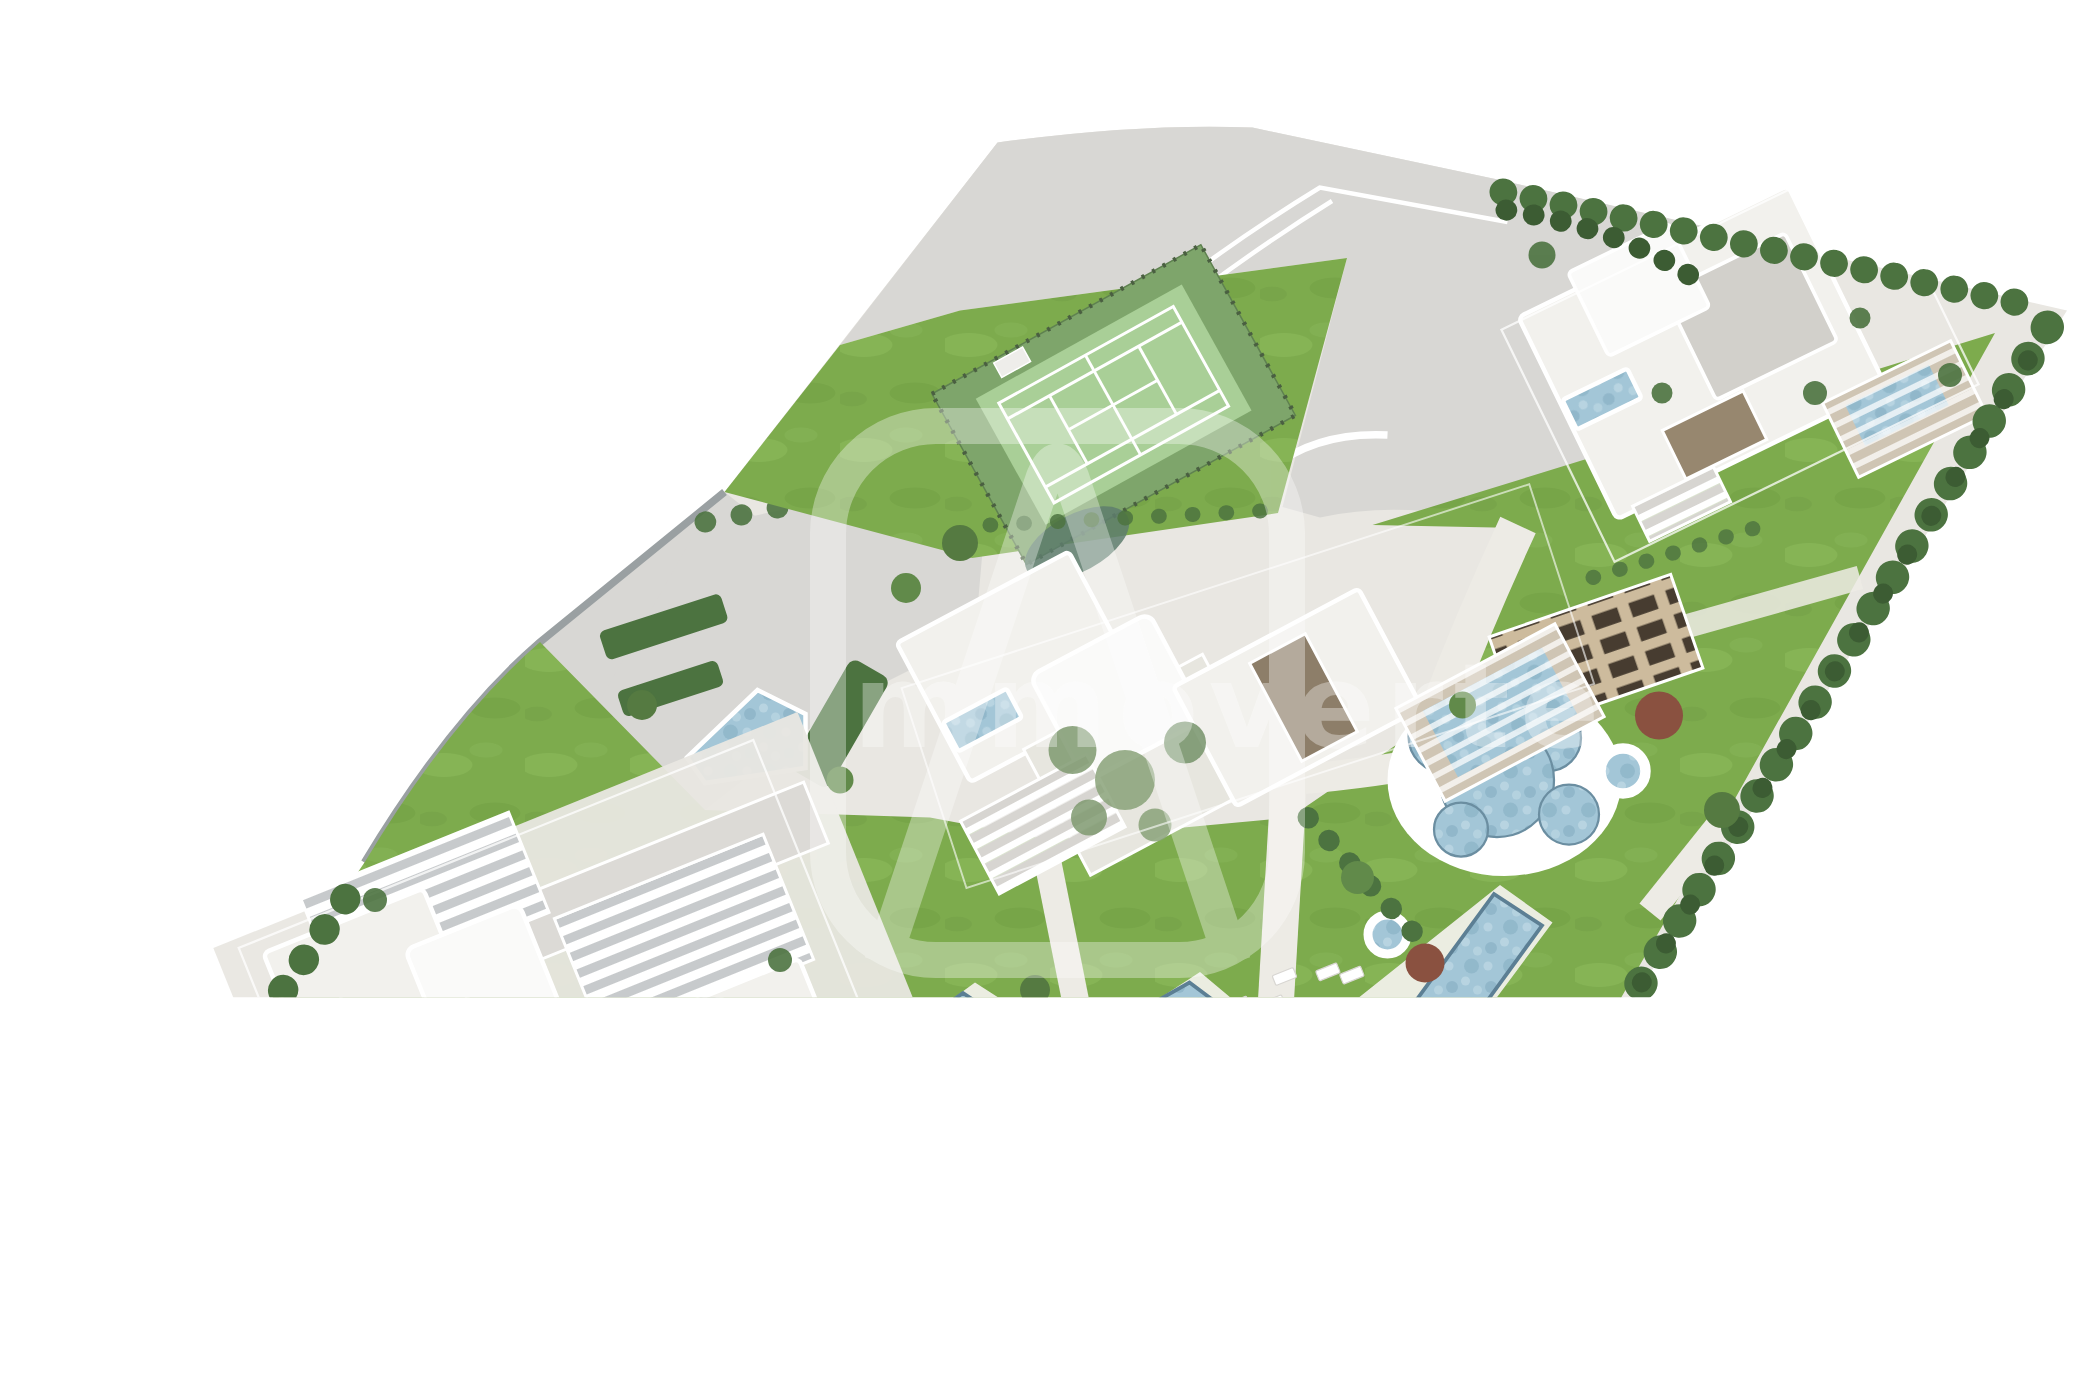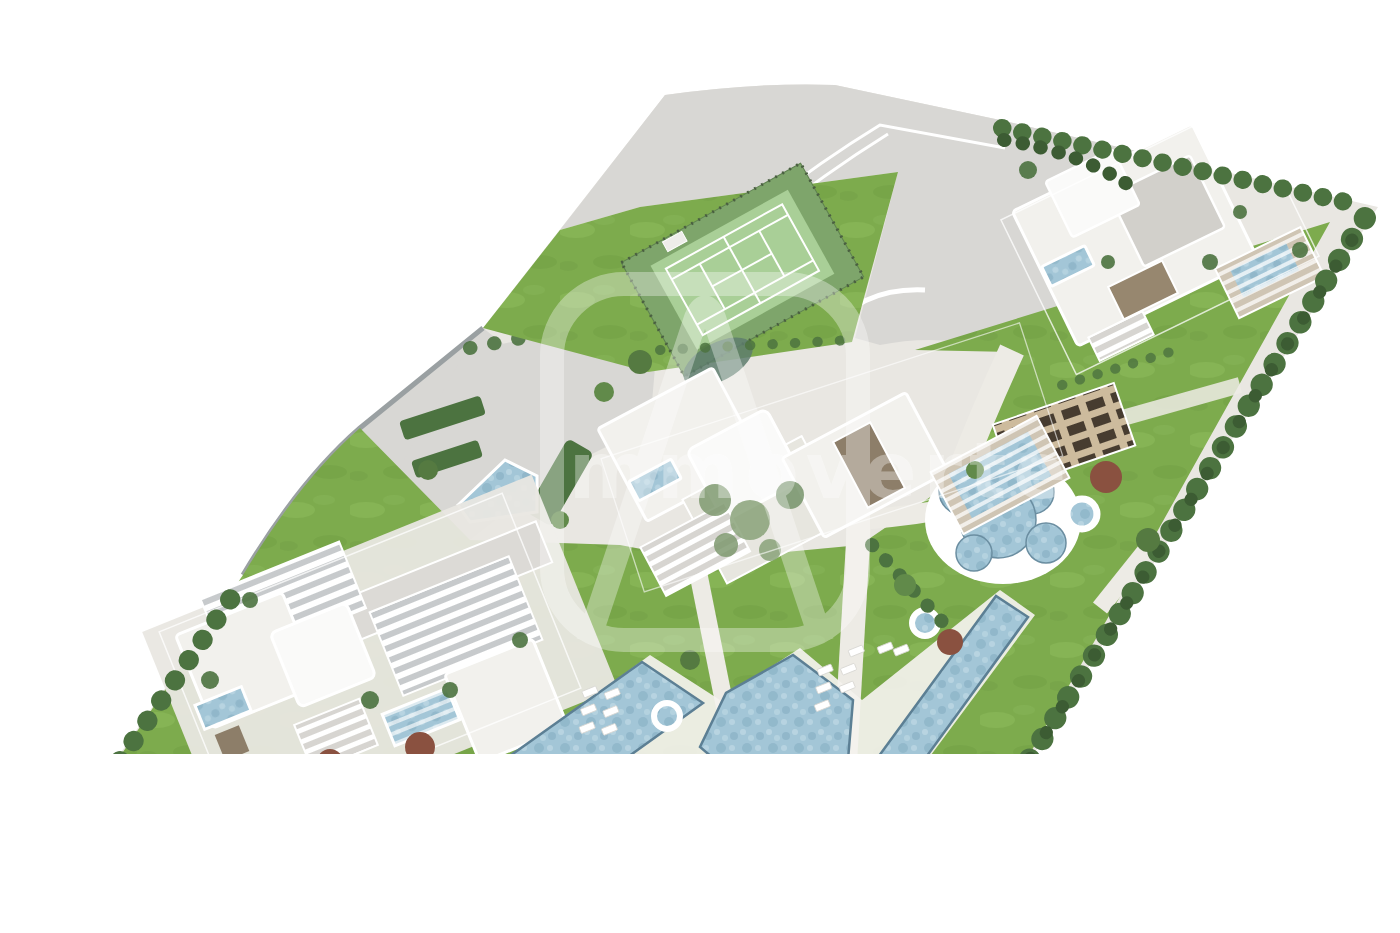--- a/index.html
+++ b/index.html
@@ -1,16 +1,16 @@
 <!DOCTYPE html>
 <html style="--white: #ffffff; --pavement: #e9e7e2; --road: #d8d7d4; --curb: #9aa0a2; --path: #edebe5; --lawn: #7dab4d; --lawnLight: #90bf60; --lawnDark: #6d9a42; --hedge: #4c7340; --hedgeDark: #3c5c33; --treeRed: #8a5140; --building: #f2f1ed; --roofBright: #fafaf9; --roofGray: #d2d0cb; --deckBrown: #97876f; --pergolaBrown: #8d7e69; --pool: #a3c6d7; --poolDeep: #7fa8bd; --poolLight: #c6dde8; --poolEdge: #5c7f94; --court: #a9cf97; --courtBand: #7ea56b; --courtFence: #4a5f41; --tealPond: #5e7c6d; --plotSoil: #cdbb9d; --plotDark: #473c30;"><head>
 <meta charset="utf-8">
 <style>
   html,body{margin:0;padding:0;background:#fff;}
-  .stage{position:relative;width:1400px;height:754px;background:var(--white,#fff);overflow:hidden;
+  .stage{position:relative;width:1400px;height:665px;background:var(--white,#fff);overflow:hidden;
          font-family:"DejaVu Sans", sans-serif;}
   svg{position:absolute;inset:0;display:block;}
   .wm-text{font-family:"DejaVu Sans", sans-serif;font-weight:600;letter-spacing:7px;}
 </style>
 </head>
 <body>
 
 <div class="stage" style="background: rgb(255, 255, 255);">
 <svg viewBox="0 0 1400 933" width="1400" height="933">
   <defs>

